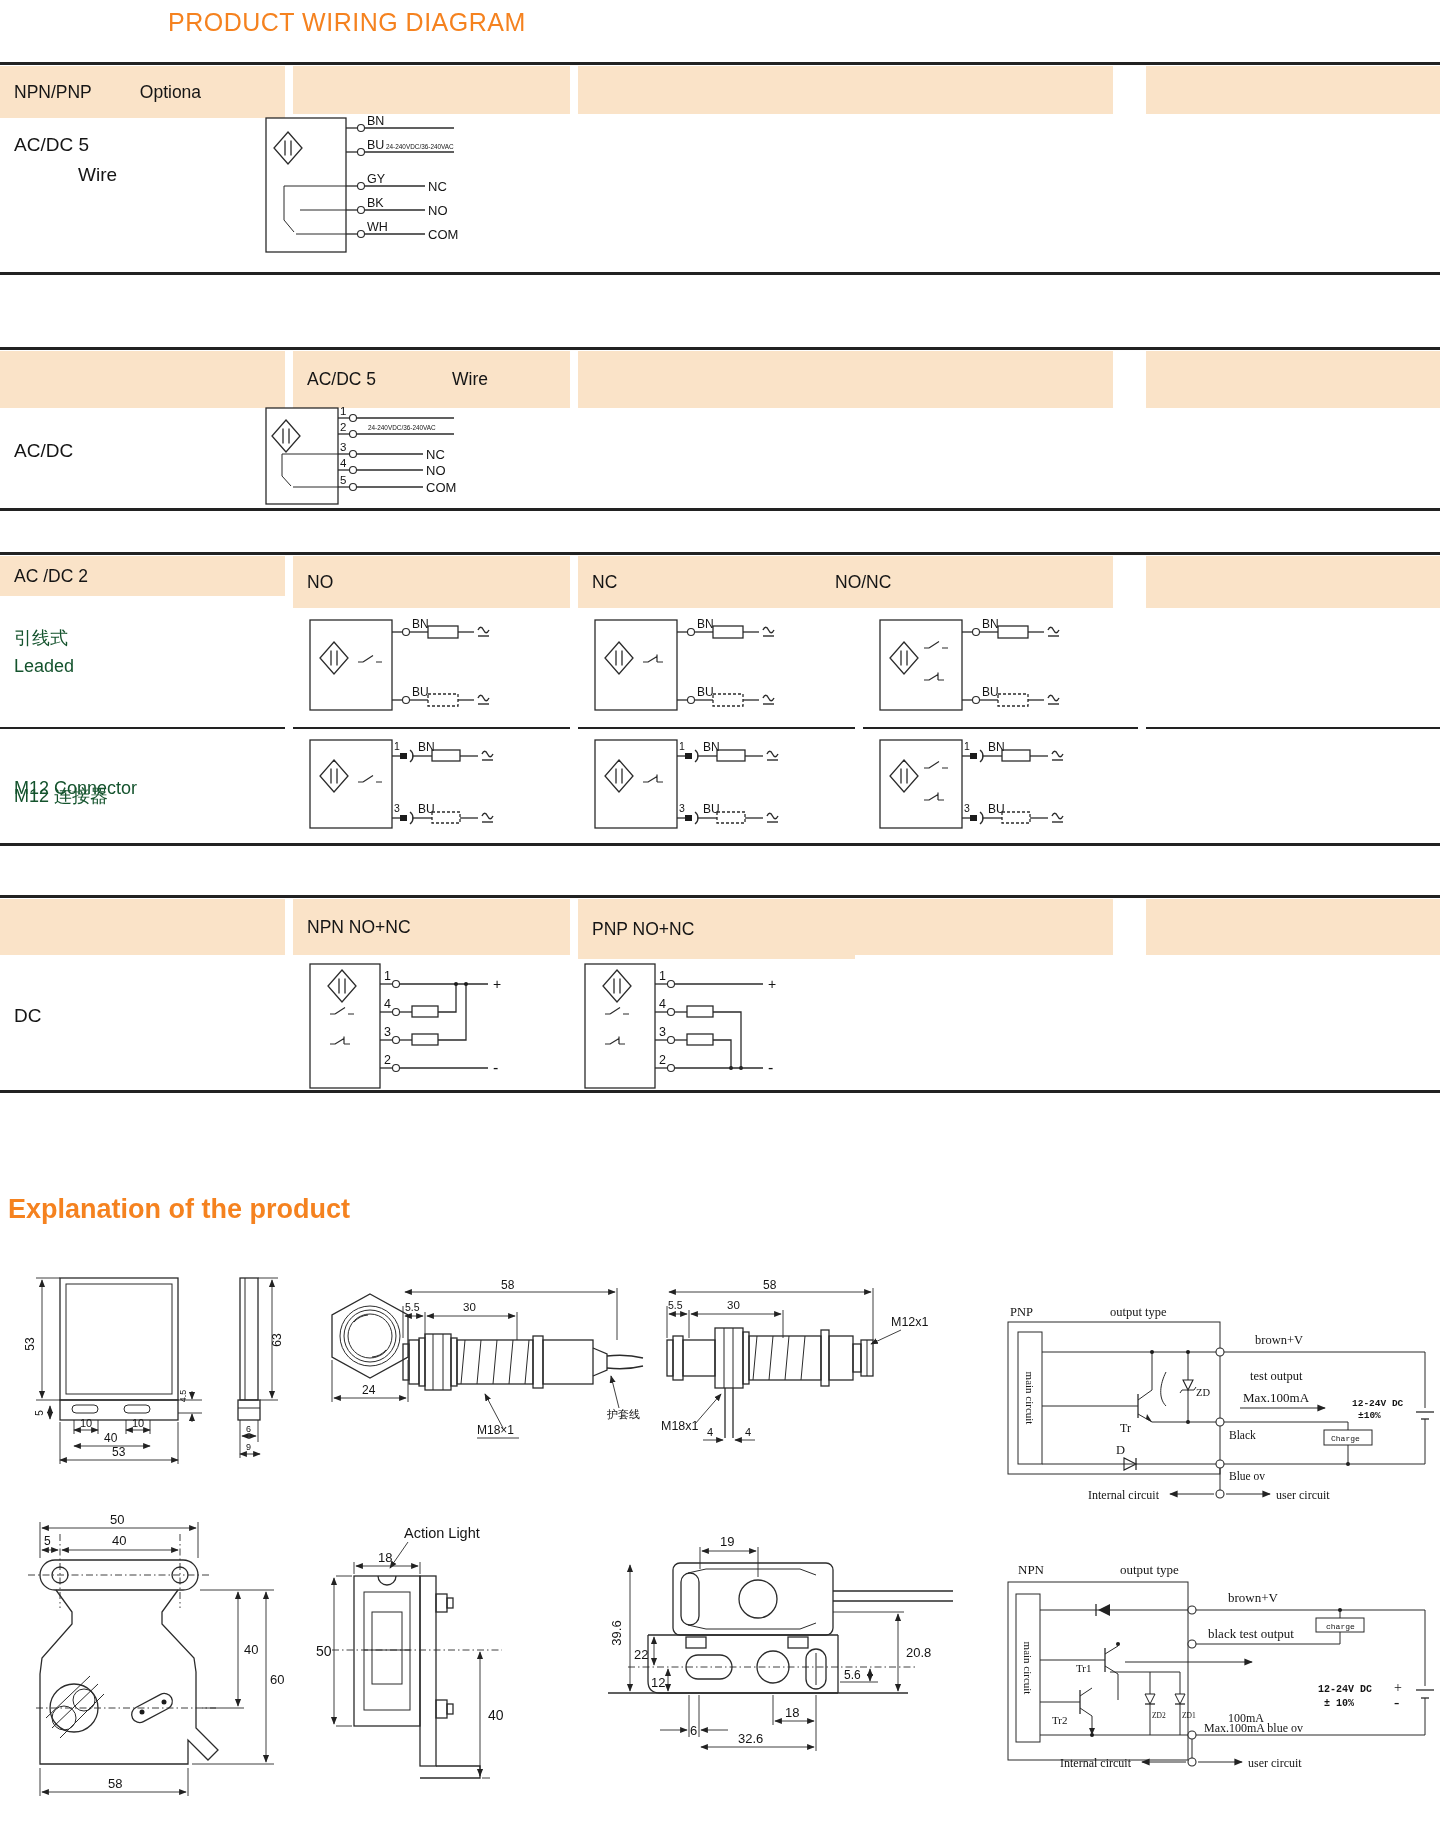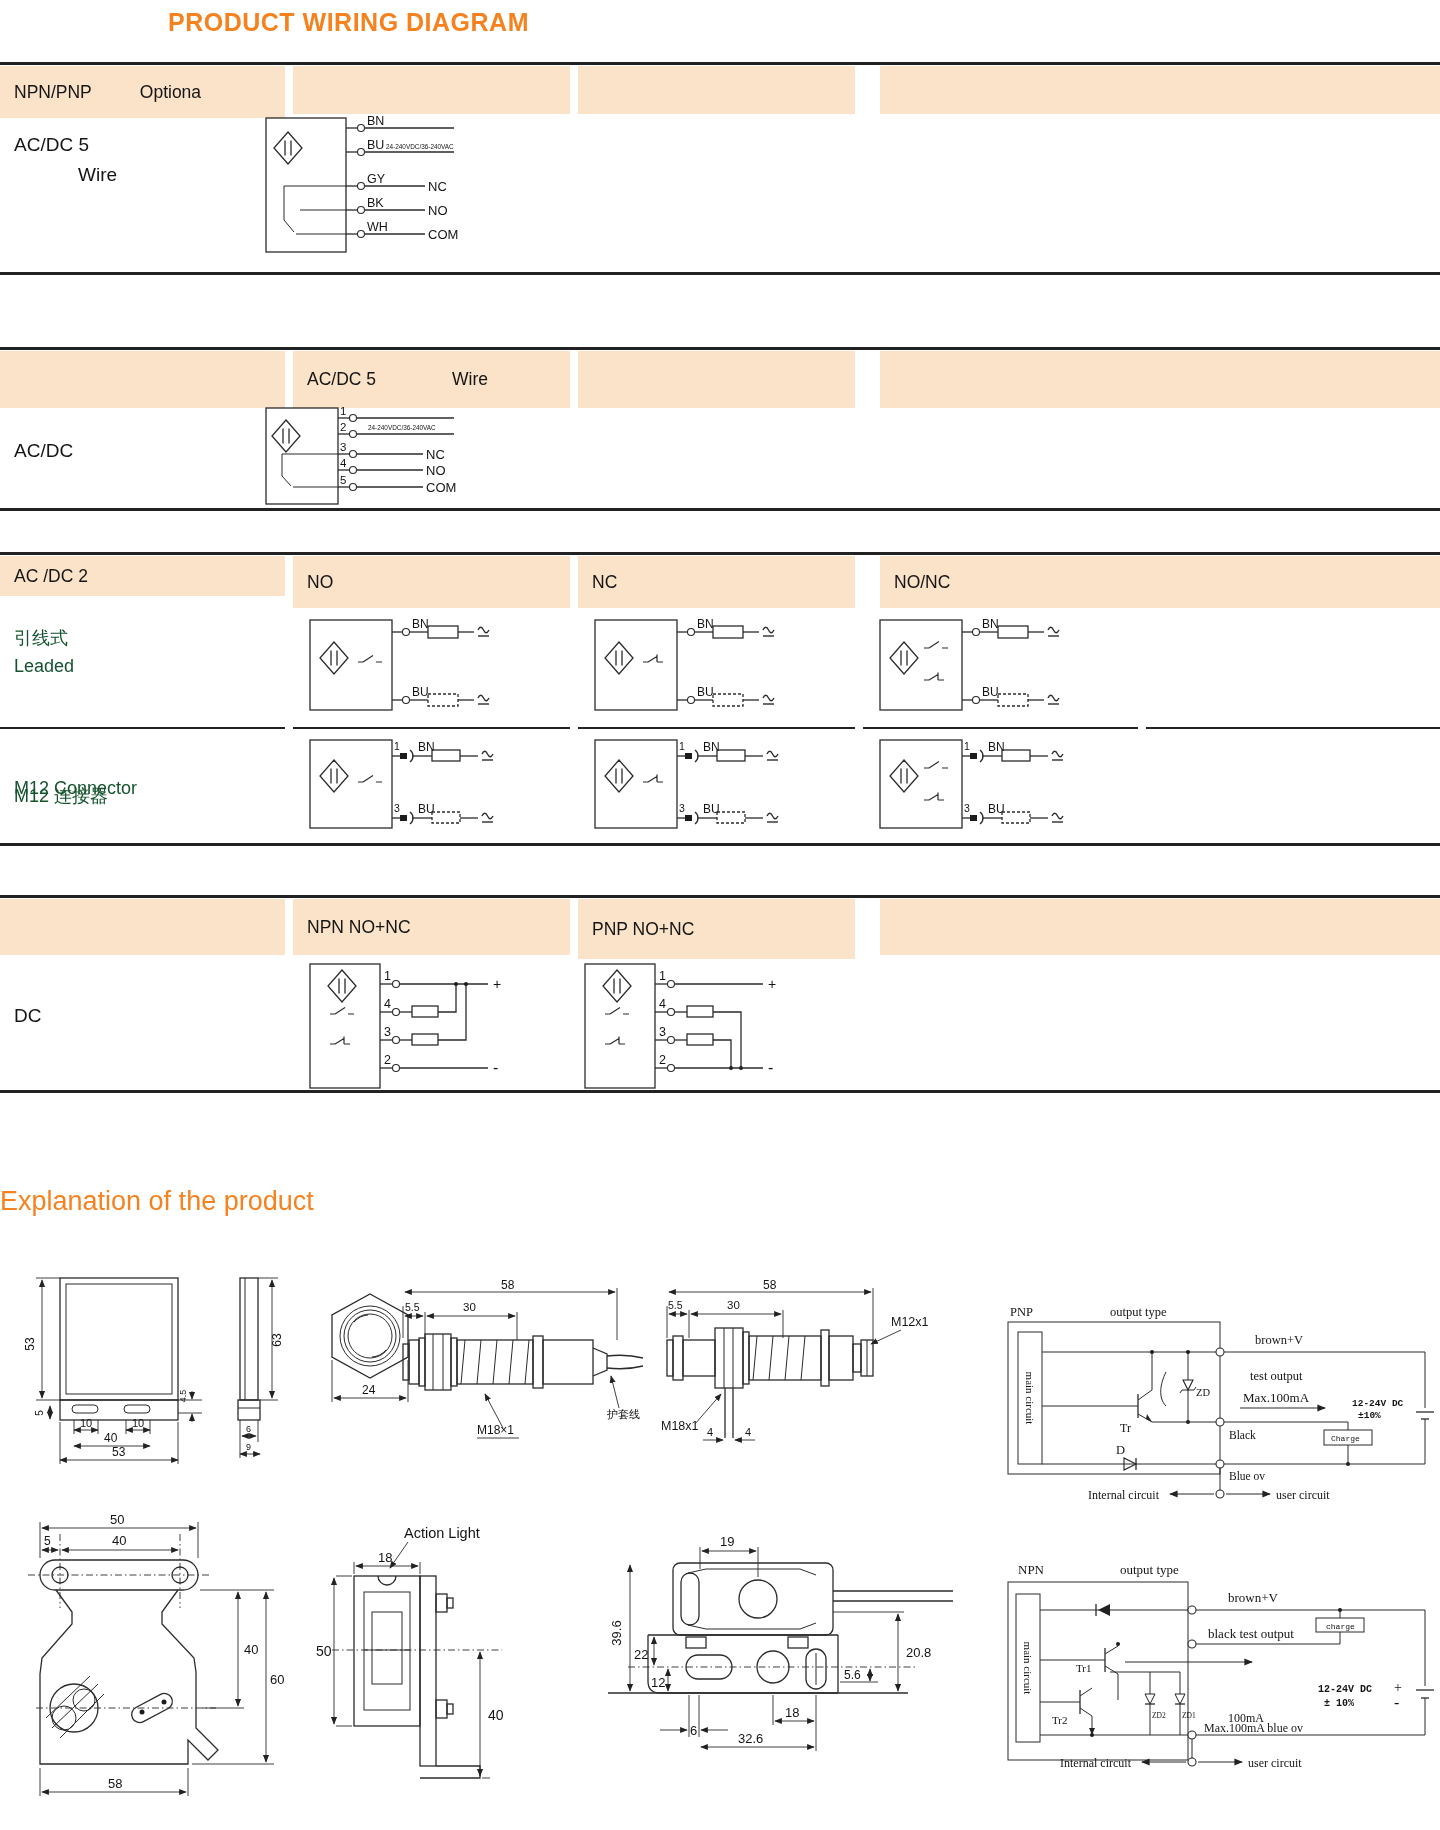--- a/index.html
+++ b/index.html
@@ -3,25 +3,25 @@
 <meta charset="utf-8">
 <style>
   html,body{margin:0;padding:0;background:#fff;}
   #page{position:relative;width:1440px;height:1830px;background:#fff;
         font-family:"Liberation Sans","DejaVu Sans",sans-serif;color:#1a1a1a;overflow:hidden;}
   .hline{position:absolute;left:0;width:1440px;height:3px;background:#222;}
   .seg{position:absolute;height:2px;background:#222;}
   .cell{position:absolute;background:#FAE3C8;display:flex;align-items:center;font-size:17.5px;color:#151515;}
   .cell span{margin-left:14px;}
   .c1{left:0;width:285px}.c2{left:293px;width:277px}.c3{left:578px;width:277px}
-  .c4{left:880px;width:292px}.c5{left:1146px;width:294px}
+  .c4{left:821px;width:292px}.c5{left:1146px;width:294px}
   .lbl{position:absolute;font-size:19px;color:#151515;}
   .lbl2{position:absolute;font-size:18px;color:#14532d;}
-  h1.title{position:absolute;left:168px;top:8px;margin:0;font-size:25px;font-weight:700;letter-spacing:.5px;}
-  h2.exp{position:absolute;left:0;top:1186px;margin:0;font-size:27px;font-weight:400;}
+  h1.title{position:absolute;left:168px;top:8px;margin:0;font-size:25px;font-weight:400;letter-spacing:.5px;}
+  h2.exp{position:absolute;left:0;top:1186px;margin:8px;font-size:27px;font-weight:700;}
   svg.dg{position:absolute;overflow:visible;}
   svg text{font-family:"Liberation Sans","DejaVu Sans",sans-serif;fill:#141414;}
   .ln{stroke:#2b2b2b;stroke-width:1.3;fill:none}
   .lt{stroke:#2b2b2b;stroke-width:1;fill:none}
   .dm{stroke:#2b2b2b;stroke-width:.9;fill:none}
   .cc{stroke:#2b2b2b;stroke-width:1.1;fill:#fff}
   .dot{fill:#1c1c1c;stroke:none}
   .ser{font-family:"Liberation Serif","DejaVu Serif",serif}
   .mn{font-family:"Liberation Mono","DejaVu Sans Mono",monospace}
   .cdash{stroke-dasharray:7 3 1.5 3}

